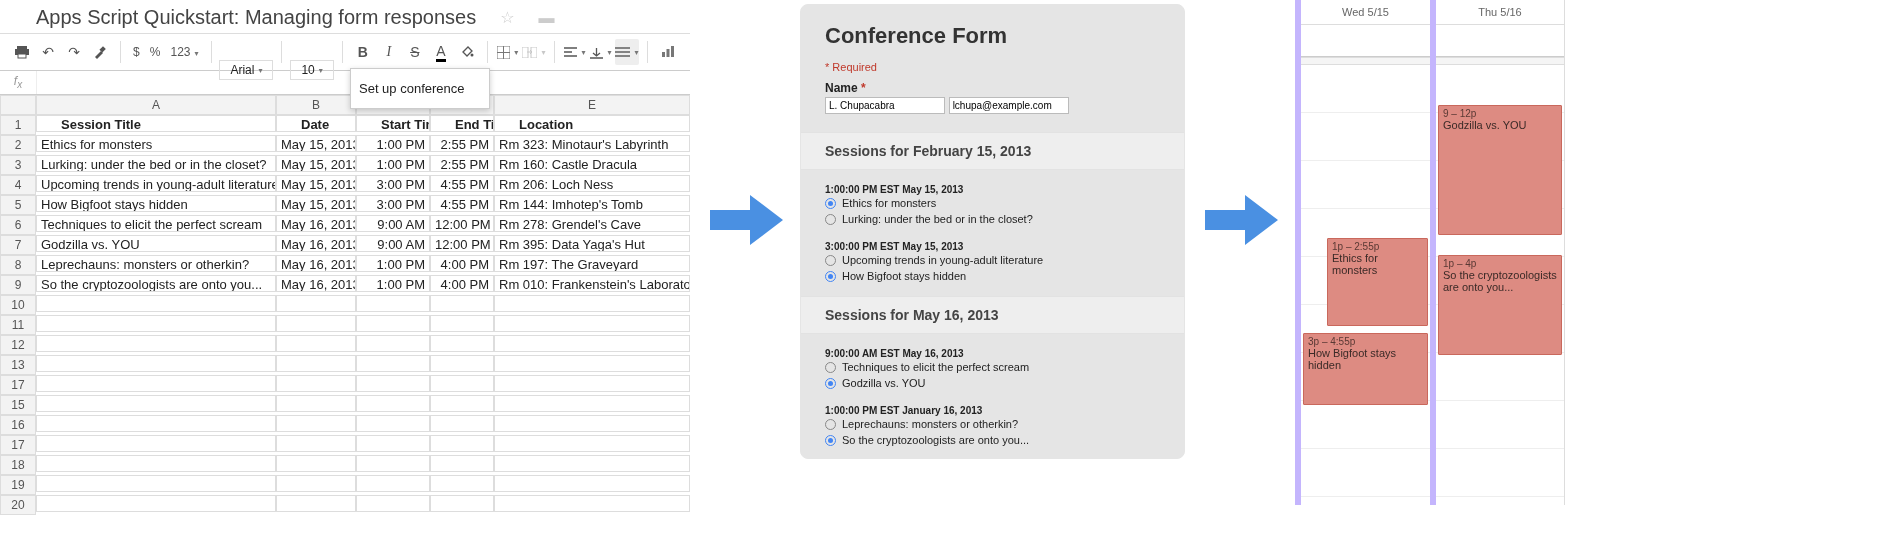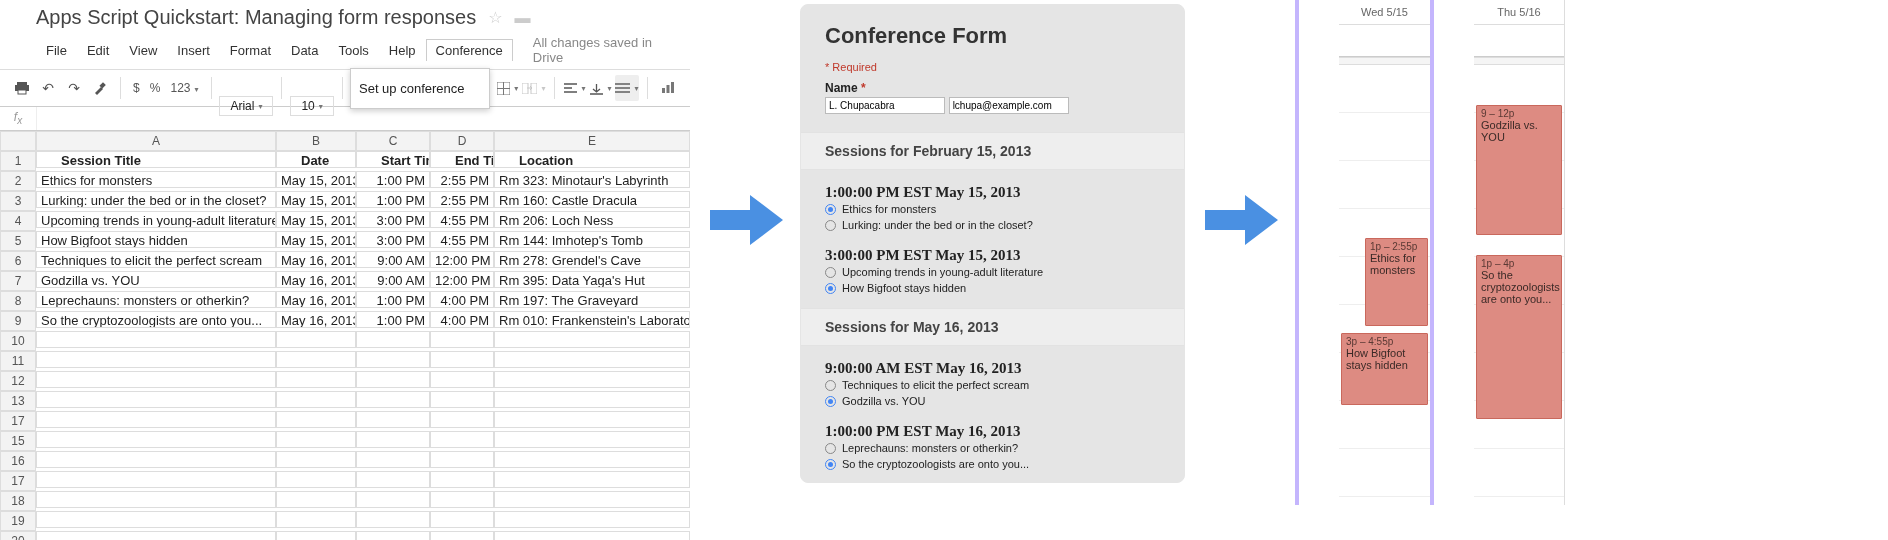--- a/index.html
+++ b/index.html
@@ -2,21 +2,21 @@
 <html><head>
 <meta charset="utf-8">
 <style>
   * { box-sizing: border-box; margin: 0; padding: 0; }
   body { font-family: Arial, sans-serif; font-size: 13px; color: #222; background: #fff; width: 1888px; overflow: hidden; }
   .container { display: flex; align-items: flex-start; }
 
   
   .sheet-panel { width: 690px; flex-shrink: 0; }
   .doc-header { padding: 6px 10px 0 36px; }
-  .doc-title-row { display: flex; align-items: center; gap: 12px; }
+  .doc-title-row { display: flex; align-items: center; gap: 24px; }
   .doc-title { font-size: 20px; color: #444; font-weight: 400; }
   .star-icon, .folder-icon { color: #ccc; font-size: 16px; }
   .menu-bar { display: flex; align-items: center; gap: 0; margin-top: 6px; font-size: 13px; }
   .menu-item { padding: 4px 10px; cursor: pointer; color: #333; }
   .menu-item.active { border: 1px solid #ccc; border-bottom: none; background: #fff; padding: 3px 9px; }
   .save-status { color: #888; margin-left: 20px; }
   .dropdown-menu { position: absolute; left: 350px; top: 68px; background: #fff; border: 1px solid #ccc; box-shadow: 0 2px 6px rgba(0,0,0,.2); padding: 4px 0; z-index: 10; min-width: 140px; }
   .dropdown-item { padding: 8px 8px; font-size: 13px; cursor: pointer; }
 
   .toolbar { display: flex; align-items: center; border-top: 1px solid #ddd; border-bottom: 1px solid #ccc; padding: 4px 10px; gap: 2px; height: 38px; margin-top: 4px; position: relative; }
@@ -44,30 +44,30 @@
   
   .form-panel { width: 385px; flex-shrink: 0; background: #e5e5e5; border: 1px solid #e5e5e5; border-radius: 8px; margin-top: 4px; padding-bottom: 10px; }
   .form-inner { padding: 18px 24px 6px; }
   .form-title { font-size: 22px; font-weight: bold; color: #333; margin-bottom: 12px; }
   .req { color: #c0392b; font-size: 11px; display: block; margin-bottom: 8px; }
   .ffield-label { font-size: 12px; font-weight: bold; margin-top: 8px; }
   .ffield-label .ast { color: #c0392b; }
   .tinput { border: 1px solid #bbb; font-size: 10px; padding: 2px 3px; width: 120px; margin-top: 2px; }
 
   .section-head { background: #eeeeee; padding: 10px 24px; font-weight: bold; font-size: 14px; color: #444; margin-top: 12px; border-top:1px solid #e2e2e2; border-bottom:1px solid #e2e2e2; }
-  .slot-head { font-size: 15px; font-weight: bold; padding: 0 24px; margin-top: 14px; font-family: Liberation Serif, serif; }
+  .slot-head { font-size: 10px; font-weight: bold; padding: 0 24px; margin-top: 14px; }
   .radio-row { display: flex; align-items: center; gap: 6px; padding: 2px 24px; font-size: 11px; }
   .radio { width: 11px; height: 11px; border-radius: 50%; border: 1px solid #888; display: inline-flex; align-items: center; justify-content: center; }
   .radio.checked::after { content: ""; width: 5px; height: 5px; background: #4285f4; border-radius: 50%; }
   .radio.checked { border-color: #4285f4; }
 
   
   .cal-panel { flex-shrink: 0; width: 290px; margin-left: 0; }
   .cal-head-row { display: flex; }
-  .cal-daycol { width: 135px; border-left: 4px solid #c4b5fd; padding-left: 40px; }
+  .cal-daycol { width: 135px; border-left: 6px solid #c4b5fd; }
   .cal-daycol:last-child { border-right: 1px solid #ddd; }
   .cal-day-label { text-align: center; font-size: 11px; color: #666; padding: 6px 0; border-bottom: 1px solid #ddd; }
   .cal-allday { height: 32px; border-bottom: 1px solid #ccc; position: relative; }
   .cal-grid { position: relative; height: 440px; }
   .cal-hour-line { border-bottom: 1px solid #eee; height: 48px; }
   .event { position: absolute; left: 2px; right: 2px; background: #dd8b82; border: 1px solid #c9685c; border-radius: 1px; padding: 2px 4px; font-size: 11px; color: #3b2a27; overflow: hidden; }
   .event .etime { font-size: 10px; color: #5a3934; }
   .cal-gap { height: 8px; background: #f5f5f5; border-top:1px solid #ddd; border-bottom:1px solid #ddd; }
 
   
@@ -78,32 +78,20 @@
 
 <div class="container">
 
   <div class="sheet-panel">
     <div class="doc-header">
       <div class="doc-title-row">
         <span class="doc-title">Apps Script Quickstart: Managing form responses</span>
         <span class="star-icon">☆</span>
         <span class="folder-icon">▬</span>
       </div>
-      <div class="menu-bar" id="menu-bar">
-          <span class="menu-item">File</span>
-          <span class="menu-item">Edit</span>
-          <span class="menu-item">View</span>
-          <span class="menu-item">Insert</span>
-          <span class="menu-item">Format</span>
-          <span class="menu-item">Data</span>
-          <span class="menu-item">Tools</span>
-          <span class="menu-item">Help</span>
-          <span class="menu-item active">Conference</span>
-          <span class="save-status">All changes saved in Drive</span>
-        </div>
     </div>
 
     <div class="dropdown-menu">
       <div class="dropdown-item">Set up conference</div>
     </div>
 
     <div class="toolbar">
       <span class="tb-btn">
         <svg width="16" height="14" viewBox="0 0 16 14">
             <rect x="3" y="1" width="10" height="3" fill="#555"></rect>
@@ -358,21 +346,21 @@
         <div class="section-head">Sessions for May 16, 2013</div>
         <div class="slot-head">9:00:00 AM EST May 16, 2013</div>
         <div class="radio-row">
           <span class="radio"></span>
           <span>Techniques to elicit the perfect scream</span>
         </div>
         <div class="radio-row">
           <span class="radio checked"></span>
           <span>Godzilla vs. YOU</span>
         </div>
-        <div class="slot-head">1:00:00 PM EST May 16, 2013</div>
+        <div class="slot-head">1:00:00 PM EST January 16, 2013</div>
         <div class="radio-row">
           <span class="radio"></span>
           <span>Leprechauns: monsters or otherkin?</span>
         </div>
         <div class="radio-row">
           <span class="radio checked"></span>
           <span>So the cryptozoologists are onto you...</span>
         </div>
       </div>
   </div>
@@ -420,21 +408,21 @@
             <div class="cal-hour-line"></div>
             <div class="cal-hour-line"></div>
             <div class="cal-hour-line"></div>
             <div class="cal-hour-line"></div>
             <div class="cal-hour-line"></div>
             <div class="cal-hour-line"></div>
             <div class="event" style="top: 40px; height: 130px;">
               <div class="etime">9 – 12p</div>
               <div>Godzilla vs. YOU</div>
             </div>
-            <div class="event" style="top: 190px; height: 164px;">
+            <div class="event" style="top: 190px; height: 100px;">
               <div class="etime">1p – 4p</div>
               <div>So the cryptozoologists are onto you...</div>
             </div>
           </div>
         </div>
       </div>
   </div>
 </div>
 
 </body></html>

